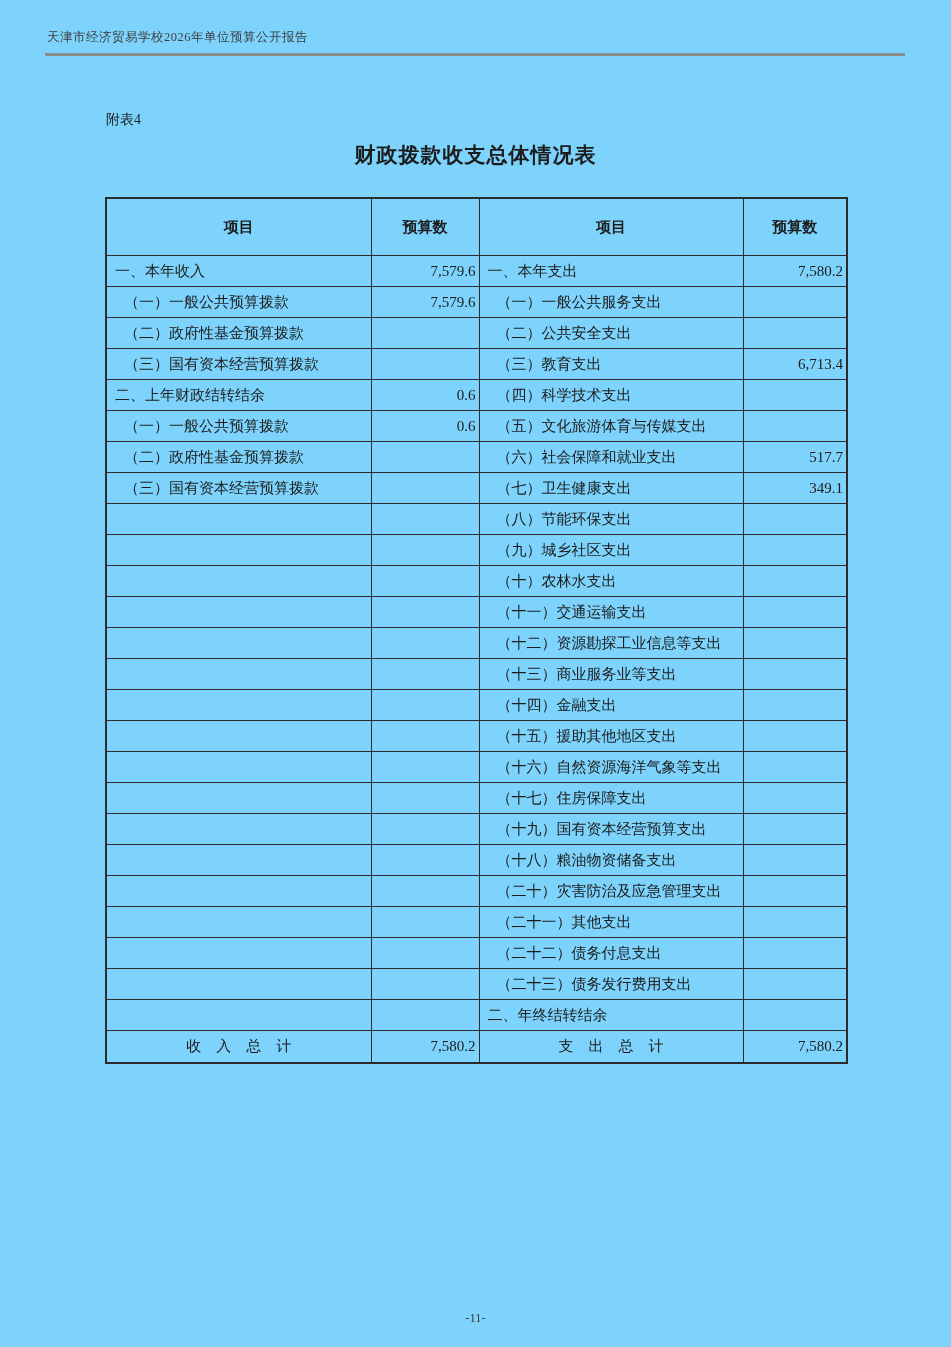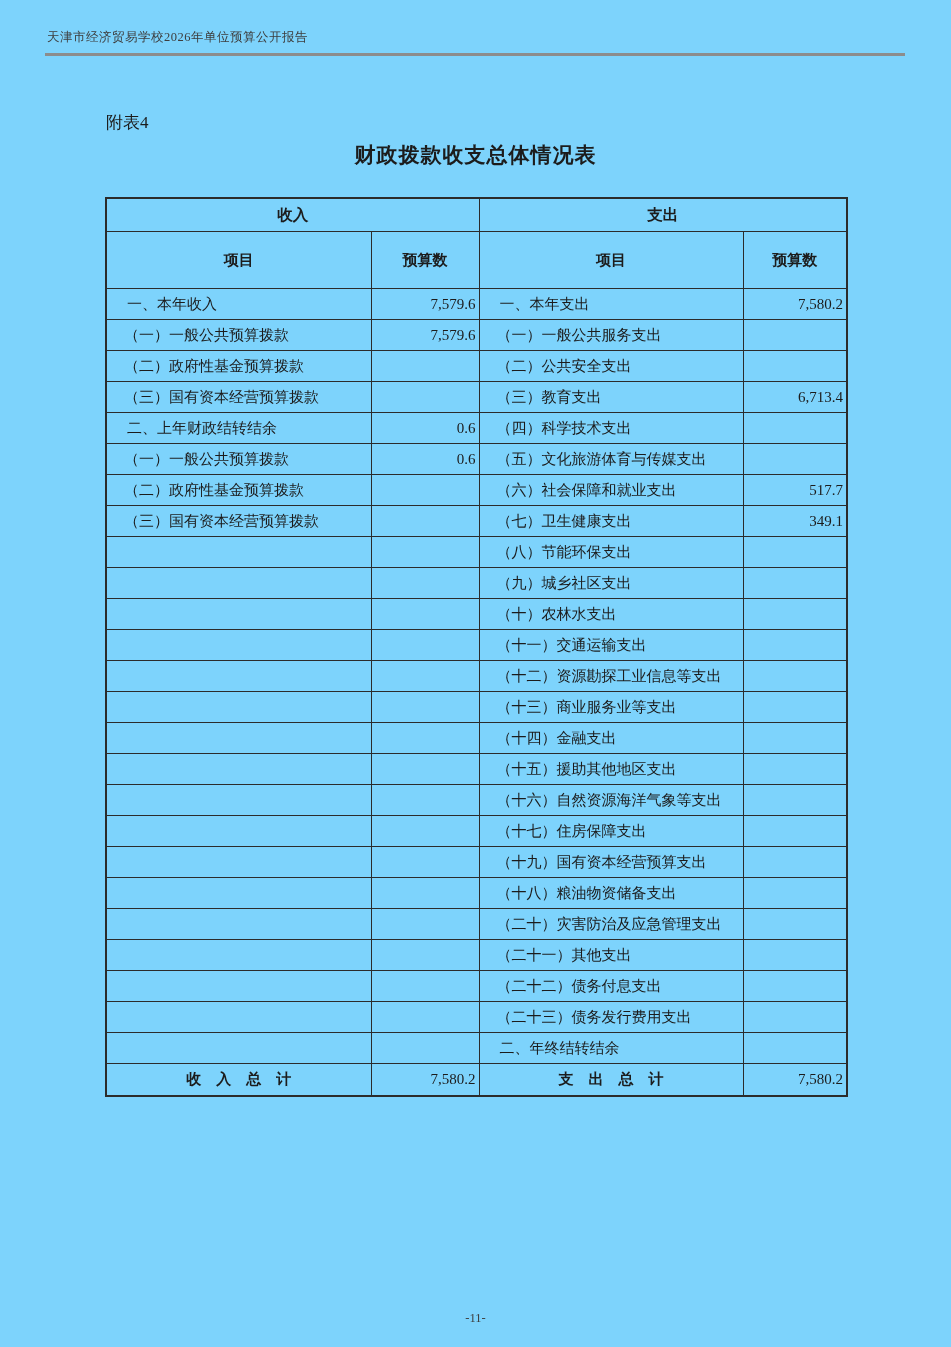--- a/index.html
+++ b/index.html
@@ -29,21 +29,21 @@
     top: 53px;
     left: 45px;
     width: 860px;
     height: 2.5px;
     background: #8c8c8c;
   }
   .attach-label {
     position: absolute;
     top: 111px;
     left: 106px;
-    font-size: 17px;
+    font-size: 14px;
   }
   .doc-title {
     position: absolute;
     top: 141px;
     left: 0;
     width: 100%;
     text-align: center;
     font-size: 21px;
     font-weight: bold;
     letter-spacing: 1px;
@@ -80,29 +80,29 @@
   }
   tr.hrow2 th {
     height: 54px;
     font-size: 15px;
     font-weight: bold;
     text-align: center;
   }
   tbody td { height: 28px; }
   td.item {
     text-align: left;
-    padding-left: 20px;
+    padding-left: 8px;
   }
   td.item.indent { padding-left: 17px; }
   td.num {
     text-align: right;
     padding-right: 3px;
   }
   tr.total-row td { height: 29px; }
-  td.total-label { text-align: center; font-weight: bold; }
+  td.total-label { text-align: center; }
   .page-footer {
     position: absolute;
     top: 1311px;
     left: 0;
     width: 100%;
     text-align: center;
     font-size: 12.5px;
     color: #3d3d3d;
   }
 </style>
@@ -119,24 +119,20 @@
 
 
   <table class="budget">
     <colgroup>
       <col style="width:265px">
       <col style="width:108px">
       <col style="width:264px">
       <col style="width:104px">
     </colgroup>
     <thead>
-      <tr class="hrow1">
-        <th colspan="2">收入</th>
-        <th colspan="2">支出</th>
-      </tr>
       <tr class="hrow2">
         <th>项目</th>
         <th>预算数</th>
         <th>项目</th>
         <th>预算数</th>
       </tr>
     </thead>
     <tbody id="table-body">
         <tr>
           <td class="item">一、本年收入</td>

